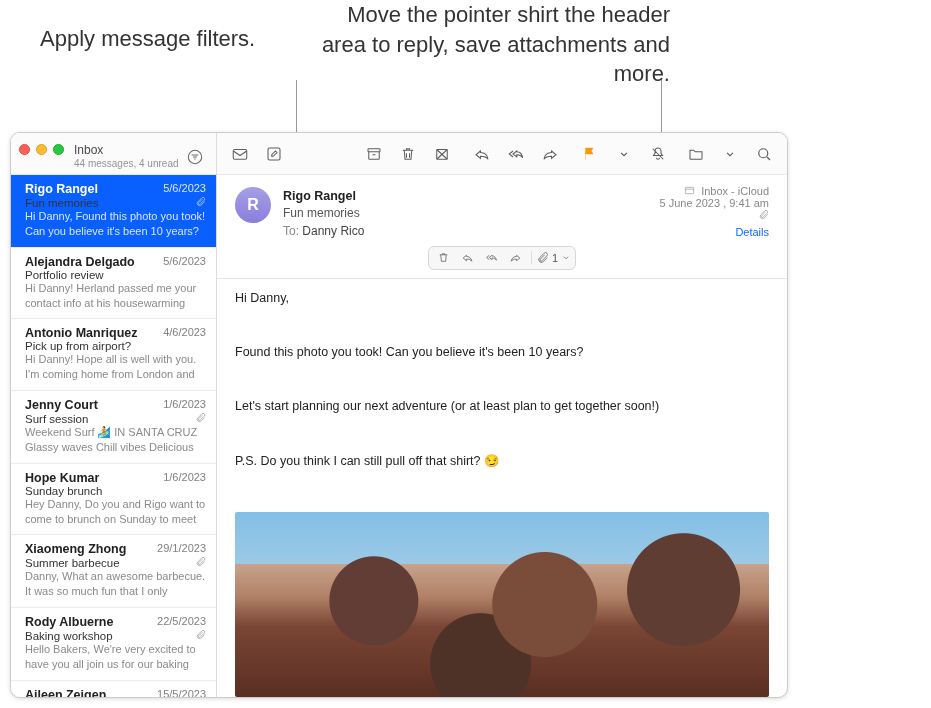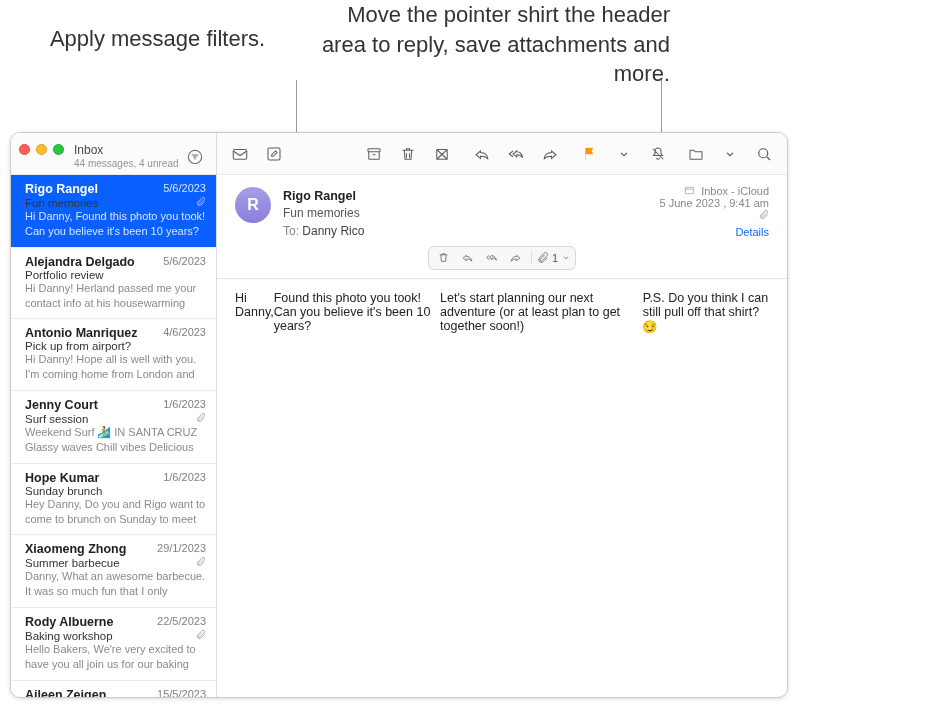--- a/index.html
+++ b/index.html
@@ -8,21 +8,21 @@
     background: #fff;
     width: 931px;
     height: 708px;
     position: relative;
     overflow: hidden;
     color: #333;
   }
   
   .callouts { position: absolute; top: 0; left: 0; right: 0; height: 130px; pointer-events: none; }
   .callout { position: absolute; font-size: 22px; color: #333; text-align: right; line-height: 1.35; }
-  .callout-left { left: 40px; top: 24px; width: 235px; text-align:center;}
+  .callout-left { left: 40px; top: 24px; width: 235px; text-align:left;}
   .callout-right { left: 310px; top: 0px; width: 360px; text-align:right;}
   .leader { position:absolute; width:1px; background:#999; }
   .leader1 { left: 296px; top: 80px; height: 68px; }
   .leader2 { left: 661px; top: 80px; height: 162px; }
 
   
   .mail-window {
     position: absolute;
     left: 10px;
     top: 132px;
@@ -149,21 +149,21 @@
   .hover-toolbar svg { width:13px;height:13px; stroke:#6b6b6b;}
   .att-count { display:flex; align-items:center; gap:3px; padding-left:4px; border-left:1px solid #ddd; margin-left:2px;}
 
   
   .msg-body {
     padding: 12px 18px 0 18px;
     font-size: 12.5px;
     color: #222;
     flex: 1;
     overflow:hidden;
-    display:flex; flex-direction:row;
+    display:flex; flex-direction:column;gap:28px;
   }
   .msg-body p { margin-bottom: 12px;}
   .photo-wrap { flex:1; margin-top:4px;}
   .photo {
     width:100%; height:100%;
     background:
       radial-gradient(circle at 26% 48%, #613d35 0 44px, transparent 45px),
       radial-gradient(circle at 58% 50%, #7a4c3a 0 52px, transparent 53px),
       radial-gradient(circle at 84% 42%, #5f3d32 0 56px, transparent 57px),
       radial-gradient(circle at 46% 82%, #4e3127 0 50px, transparent 51px),

